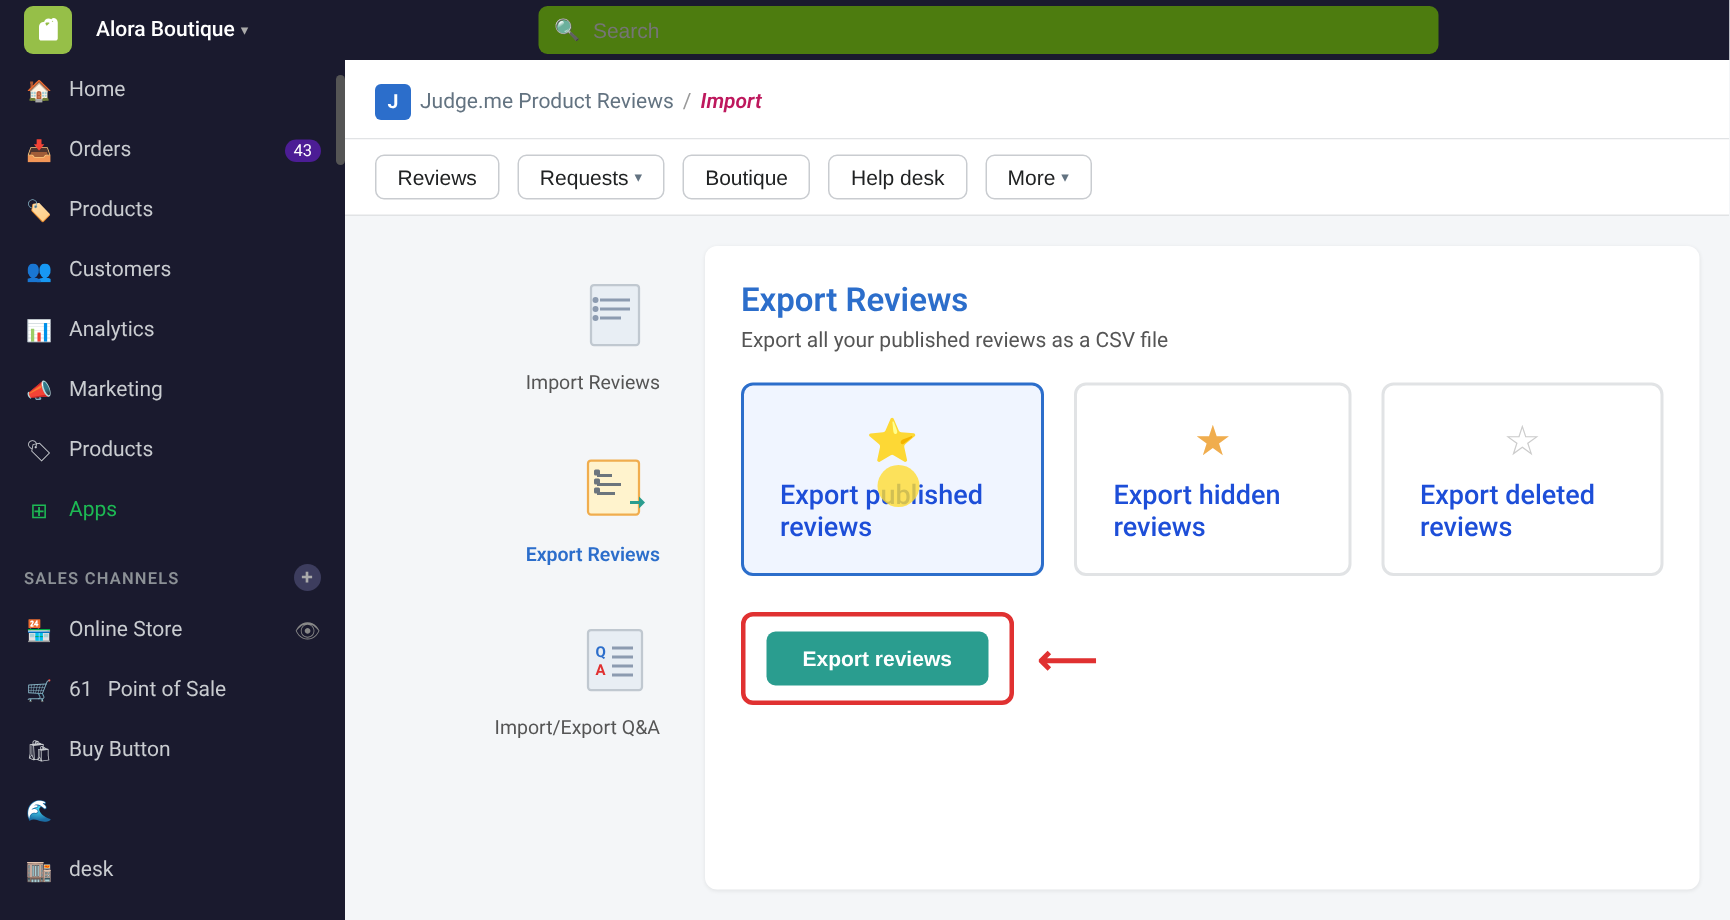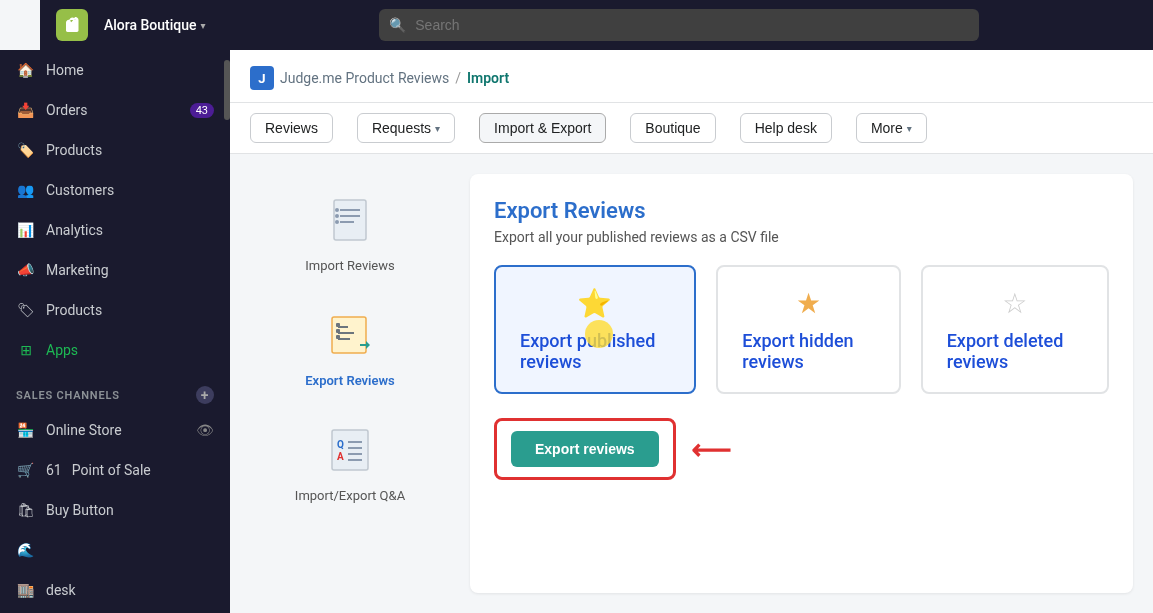--- a/index.html
+++ b/index.html
@@ -1,25 +1,25 @@
 <!DOCTYPE html>
 <html><head>
   <meta charset="utf-8">
   <style>
     * { box-sizing: border-box; margin: 0; padding: 0; }
     body { font-family: -apple-system, BlinkMacSystemFont, 'Segoe UI', Roboto, sans-serif; background: #f4f6f8; display: flex; flex-direction: column; height: 613px; width: 1153px; overflow: hidden; }
 
     
-    .topbar { background: #1a1a2e; height: 50px; display: flex; align-items: center; padding: 0 16px; gap: 16px; flex-shrink: 0; margin-left: 40px; }
+    .topbar { background: #1a1a2e; height: 40px; display: flex; align-items: center; padding: 0 16px; gap: 16px; flex-shrink: 0; }
     .topbar-logo { width: 32px; height: 32px; background: #96bf48; border-radius: 6px; display: flex; align-items: center; justify-content: center; }
     .topbar-logo svg { width: 20px; height: 20px; }
     .topbar-store { color: white; font-size: 14px; font-weight: 500; display: flex; align-items: center; gap: 4px; cursor: pointer; }
     .topbar-store .chevron { color: #aaa; font-size: 10px; }
     .topbar-search { flex: 1; max-width: 600px; margin: 0 auto; position: relative; }
-    .topbar-search input { width: 100%; background: #404040; border: none; border-radius: 6px; padding: 8px 12px 8px 36px; color: #ccc; font-size: 14px; outline: none; }
+    .topbar-search input { width: 100%; background: #4d7c0f; border: none; border-radius: 6px; padding: 8px 12px 8px 36px; color: #ccc; font-size: 14px; outline: none; }
     .topbar-search .search-icon-wrap { position: absolute; left: 10px; top: 50%; transform: translateY(-50%); color: #888; font-size: 14px; }
 
     
     .main-layout { display: flex; flex: 1; overflow: hidden; }
 
     
     .sidebar { width: 230px; background: #1a1a2e; color: #c9ccd0; display: flex; flex-direction: column; overflow-y: auto; flex-shrink: 0; padding-bottom: 16px; }
     .sidebar-item { display: flex; align-items: center; padding: 10px 16px; cursor: pointer; font-size: 14px; gap: 10px; position: relative; }
     .sidebar-item.active { color: #1db954; }
     .sidebar-item .icon { width: 20px; height: 20px; display: flex; align-items: center; justify-content: center; flex-shrink: 0; }
@@ -28,34 +28,34 @@
     .sidebar-section-label .add-btn { width: 18px; height: 18px; border-radius: 50%; background: #3d3d5e; display: flex; align-items: center; justify-content: center; cursor: pointer; color: #aaa; font-size: 14px; }
     .sidebar-item .eye-icon { margin-left: auto; color: #888; }
 
     
     .content-area { flex: 1; background: #f4f6f8; overflow-y: auto; display: flex; flex-direction: column; }
 
     
     .breadcrumb { padding: 16px 20px 12px; display: flex; align-items: center; gap: 6px; font-size: 14px; color: #637381; background: white; border-bottom: 1px solid #e1e3e5; }
     .breadcrumb .judge-icon { width: 24px; height: 24px; background: #2c6ecb; border-radius: 4px; display: flex; align-items: center; justify-content: center; color: white; font-weight: 700; font-size: 13px; flex-shrink: 0; }
     .breadcrumb .separator { color: #999; }
-    .breadcrumb .current { color: #0f766e; font-weight: 600; }
-
-    
-    .tab-bar { background: white; padding: 0 20px; display: flex; gap: 24px; align-items: center; border-bottom: 1px solid #e1e3e5; padding-top: 10px; padding-bottom: 10px; flex-wrap: wrap; }
+    .breadcrumb .current { color: #be185d; font-weight: 600; font-style: italic; }
+
+    
+    .tab-bar { background: white; padding: 0 20px; display: flex; gap: 12px; align-items: center; border-bottom: 1px solid #e1e3e5; padding-top: 10px; padding-bottom: 10px; flex-wrap: wrap; }
     .tab-btn { border: 1px solid #c9ccd0; background: white; border-radius: 6px; padding: 6px 14px; font-size: 14px; cursor: pointer; color: #202223; display: flex; align-items: center; gap: 4px; white-space: nowrap; }
     .tab-btn .chevron { font-size: 10px; color: #637381; }
     .tab-btn.highlighted { background: #f4f6f8; border-color: #aaa; }
 
     
     .page-content { padding: 20px; display: flex; gap: 20px; flex: 1; }
 
     
     .page-sidebar { width: 200px; flex-shrink: 0; }
-    .page-sidebar-item { display: flex; flex-direction: column; align-items: center; padding: 16px 10px; cursor: pointer; border-radius: 8px; gap: 8px; }
+    .page-sidebar-item { display: flex; flex-direction: column; align-items: flex-end; padding: 16px 10px; cursor: pointer; border-radius: 8px; gap: 8px; }
     .page-sidebar-item.active { color: #2c6ecb; }
     .page-sidebar-item .sidebar-icon-box { width: 60px; height: 60px; display: flex; align-items: center; justify-content: center; }
     .page-sidebar-item .label { font-size: 13px; color: #555; text-align: center; }
     .page-sidebar-item.active .label { color: #2c6ecb; font-weight: 600; }
 
     
     .main-panel { flex: 1; background: white; border-radius: 8px; padding: 24px; box-shadow: 0 1px 3px rgba(0,0,0,0.08); }
     .main-panel h2 { font-size: 22px; color: #2c6ecb; font-weight: 600; margin-bottom: 6px; }
     .main-panel .subtitle { font-size: 14px; color: #555; margin-bottom: 20px; }
 
@@ -175,23 +175,20 @@
       <span class="current">Import</span>
     </div>
 
     <div class="tab-bar">
       <button class="tab-btn">
         <span>Reviews</span>
       </button>
       <button class="tab-btn">
         <span>Requests</span>
         <span class="chevron">▾</span>
-      </button>
-      <button class="tab-btn highlighted">
-        <span>Import &amp; Export</span>
       </button>
       <button class="tab-btn">
         <span>Boutique</span>
       </button>
       <button class="tab-btn">
         <span>Help desk</span>
       </button>
       <button class="tab-btn">
         <span>More</span>
         <span class="chevron">▾</span>

